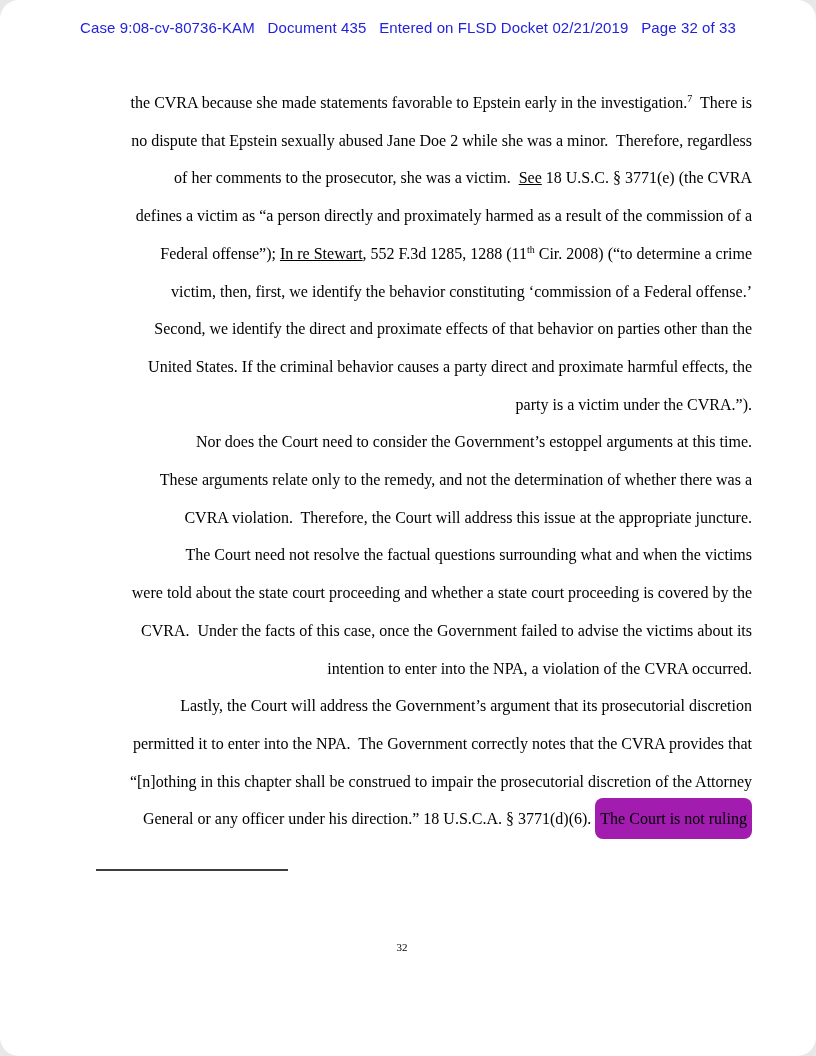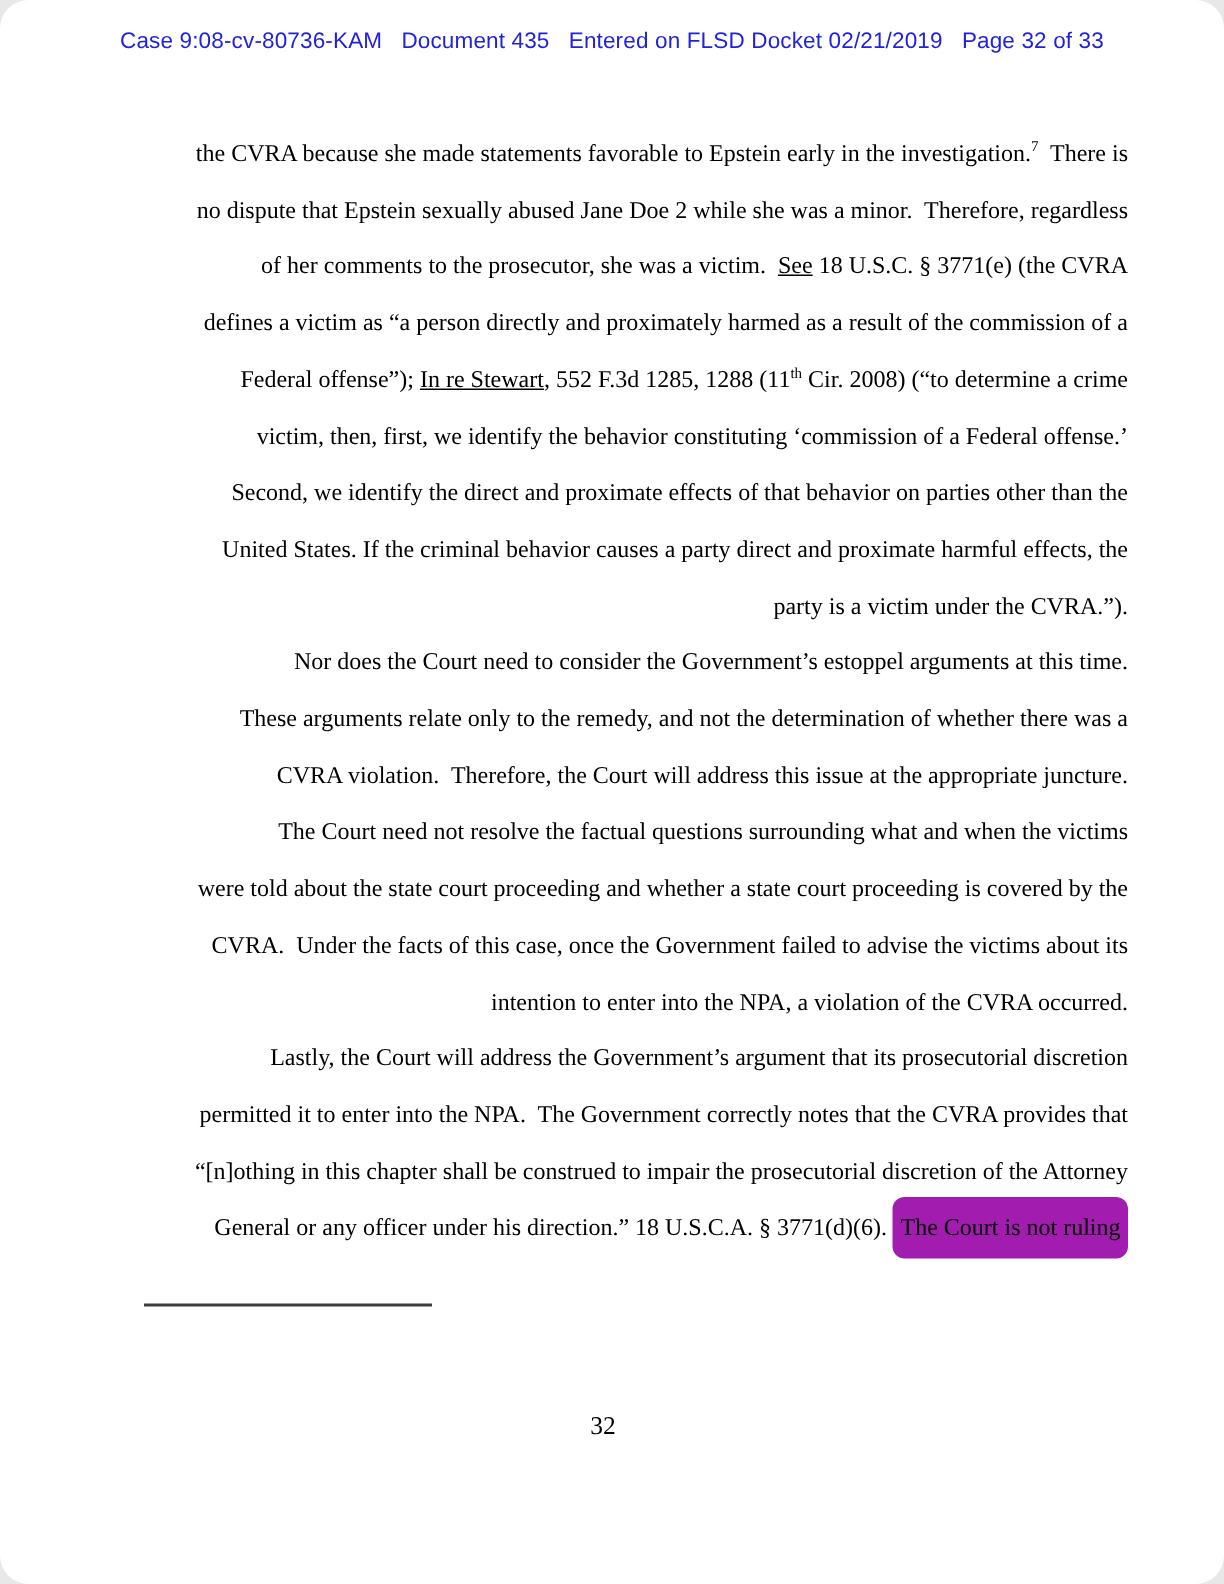--- a/index.html
+++ b/index.html
@@ -72,21 +72,21 @@
     text-indent: 48px;
     white-space: pre-wrap;
   }
   .footnote .sup { font-size: 9px; }
   .page-number {
     position: absolute;
     top: 941px;
     left: 0;
     right: 12px;
     text-align: center;
-    font-size: 17px;
+    font-size: 11px;
   }
 </style>
 </head>
 <body>
 
 <div class="page">
   <div class="ecf-header">Case 9:08-cv-80736-KAM   Document 435   Entered on FLSD Docket 02/21/2019   Page 32 of 33</div>
 
   <div class="doc-body">
       <p class="para"><span>the CVRA because she made statements favorable to Epstein early in the investigation.</span><span class="sup">7</span><span>  There is no dispute that Epstein sexually abused Jane Doe 2 while she was a minor.  Therefore, regardless of her comments to the prosecutor, she was a victim.  </span><span class="u">See</span><span> 18 U.S.C. § 3771(e) (the CVRA defines a victim as “a person directly and proximately harmed as a result of the commission of a Federal offense”); </span><span class="u">In re Stewart</span><span>, 552 F.3d 1285, 1288 (11</span><span class="sup">th</span><span> Cir. 2008) (“to determine a crime victim, then, first, we identify the behavior constituting ‘commission of a Federal offense.’ Second, we identify the direct and proximate effects of that behavior on parties other than the United States. If the criminal behavior causes a party direct and proximate harmful effects, the party is a victim under the CVRA.”).</span></p>

